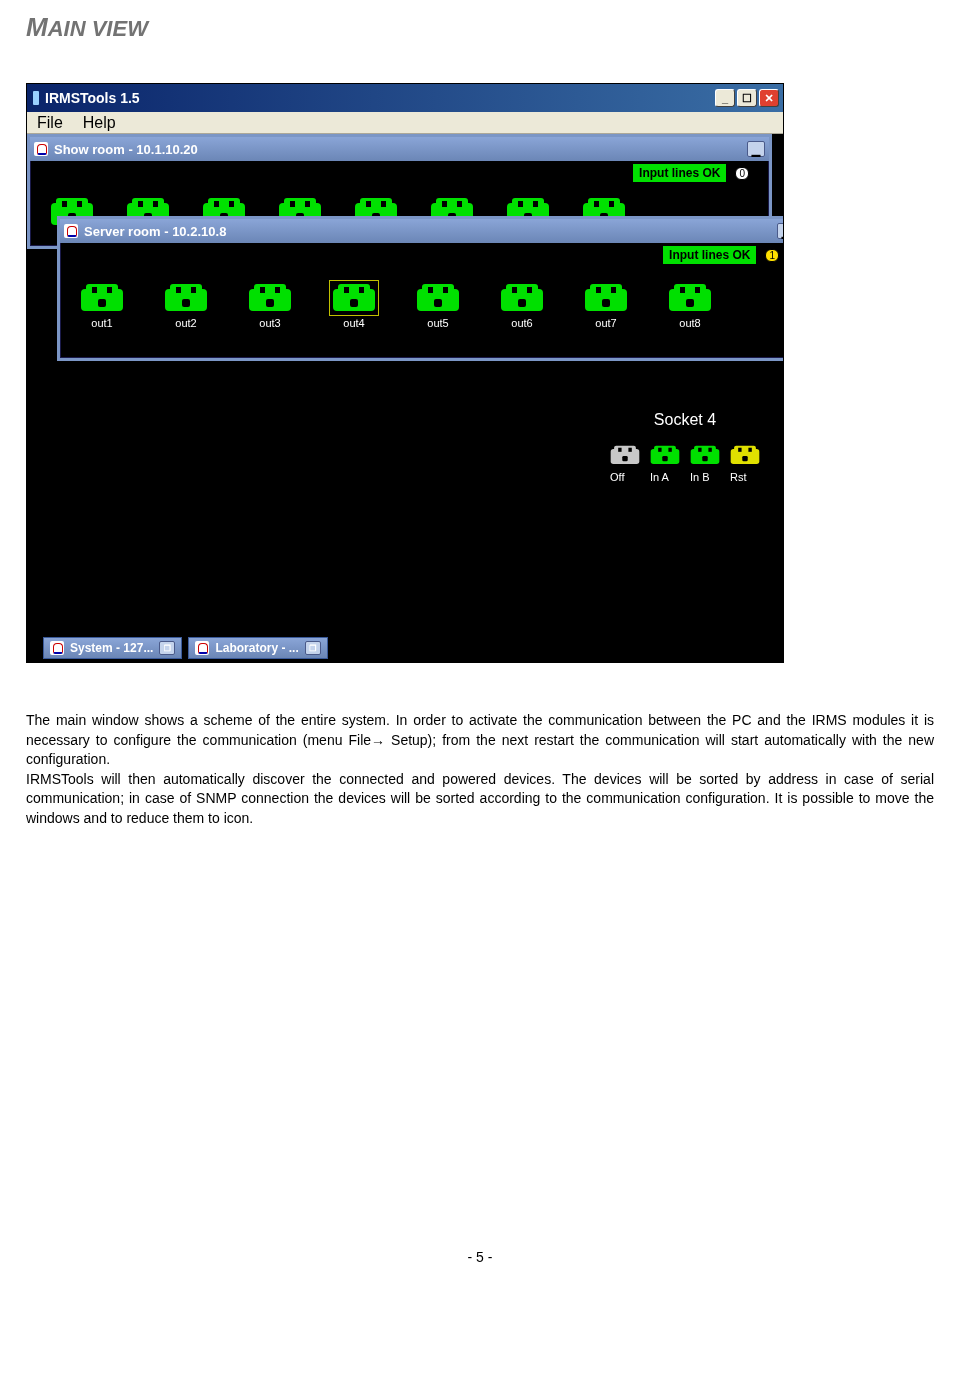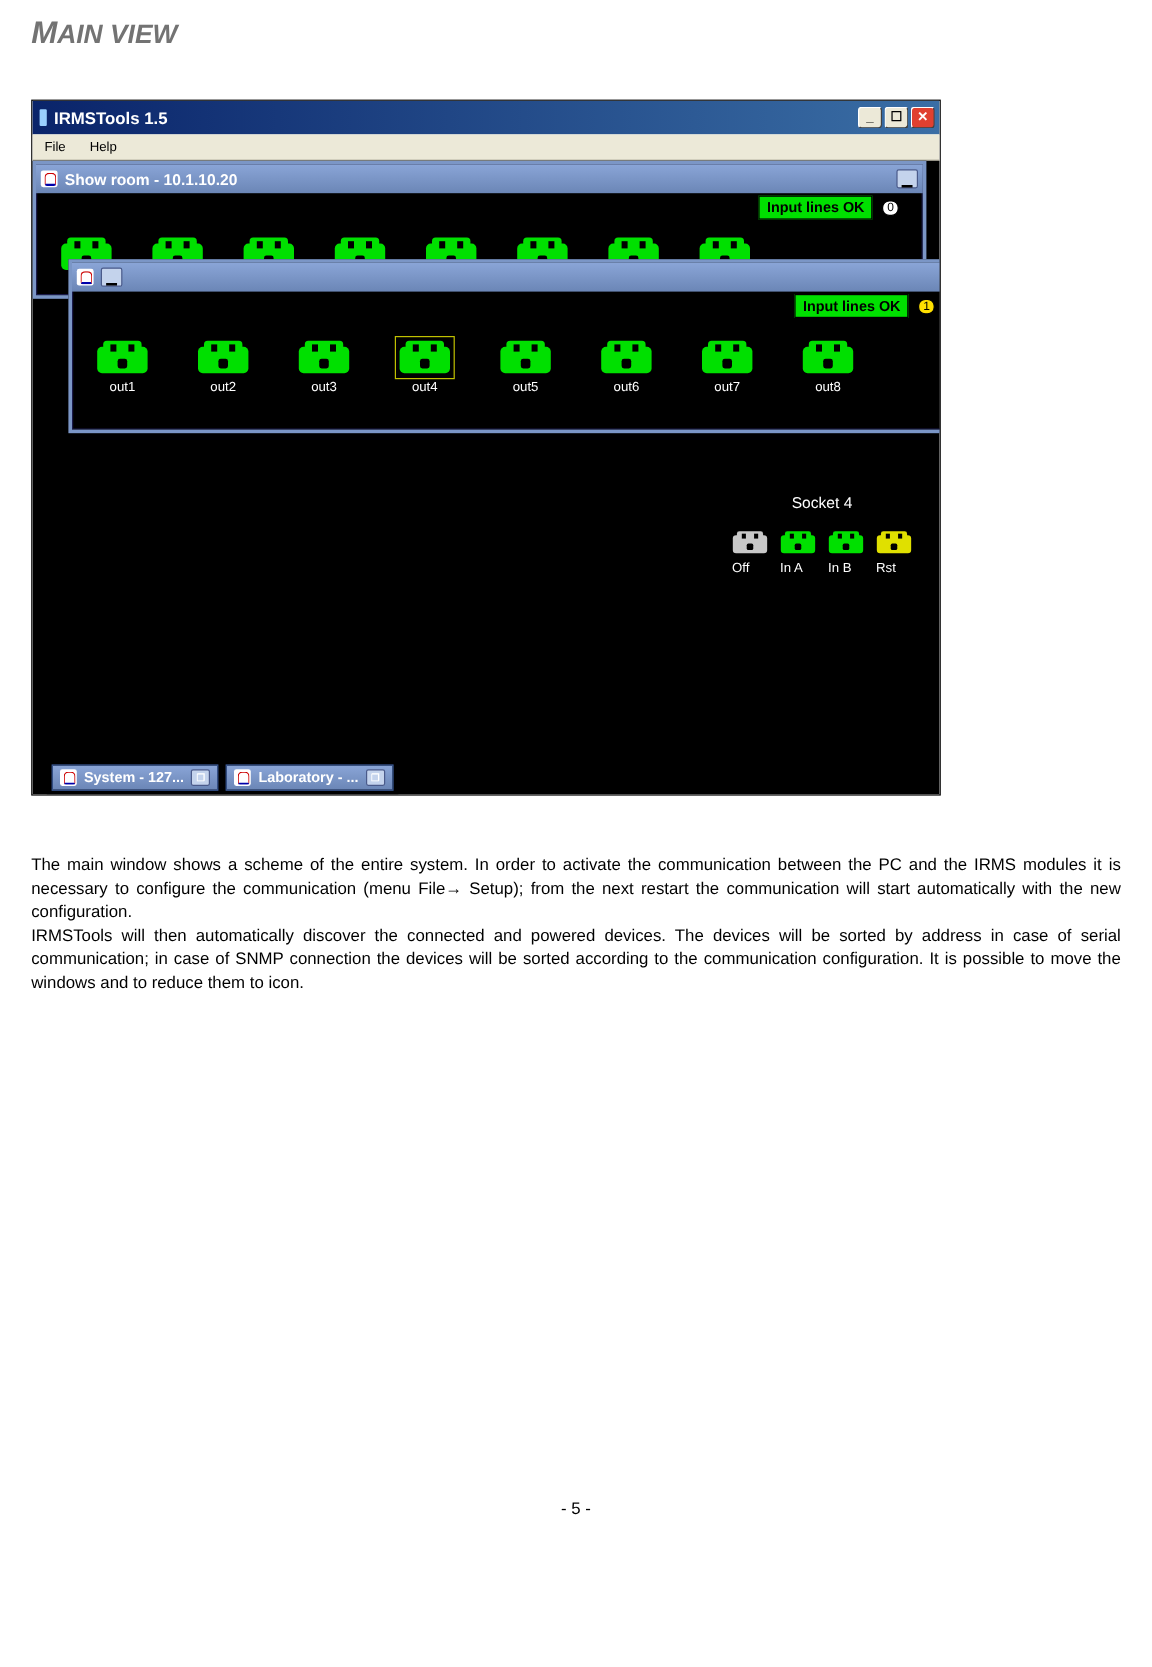--- a/index.html
+++ b/index.html
@@ -47,21 +47,21 @@
     border-bottom-color: #404040;
     border-radius: 3px;
     display: flex; align-items: center; justify-content: center;
     font-size: 11px; line-height: 1; color: #000;
   }
   .winbtn.close { background: #e04030; color: #fff; }
   .menu {
     background: #ece9d8;
     height: 22px;
     display: flex; align-items: center;
-    font-size: 11px;
+    font-size: 16px;
     border-bottom: 1px solid #aca899;
   }
   .menu span { padding: 0 10px; }
   .mdi-client {
     position: relative;
     background: #000;
     height: calc(100% - 50px);
   }
   
   .child {
@@ -153,21 +153,21 @@
     color:#000;
     font-size: 12px;
     padding: 4px 6px;
     display:grid;
     grid-template-columns: 1fr 1fr;
     column-gap: 8px; row-gap: 2px;
     width: 170px;
     margin-top: 10px;
   }
   .socket-title {
-    color:#fff; text-align:center; margin-top: 120px; font-size:13px;
+    color:#fff; text-align:center; margin-top: 120px; font-size:16px;
   }
   .legendrow { display:flex; gap:10px; justify-content:center; margin-top:16px; }
   .legendcol { display:flex; flex-direction:column; gap:4px; }
   .miniplug { width:30px; height:22px; }
   .legendlabel { color:#fff; font-size:11px; }
   
   .taskbar {
     position:absolute; left:12px; bottom:0; height:28px;
     background:#000;
     display:flex; align-items:center; gap:6px;
@@ -388,20 +388,21 @@
                   <rect x="18" y="16" width="8" height="8" rx="2" fill="#000"></rect>
                 </g>
               </svg>
             </div>
         </div>
       </div>
 
       <div class="child" style="left:30px;top:82px;width:745px;height:145px;">
         <div class="child-title">
           <span class="java-ico"></span>
+          <span class="t">Server room - 10.2.10.8</span>
           <div class="minbtn">▁</div>
         </div>
         <div class="statusrow">
           <span class="status-pill">Input lines OK</span>
           <span class="addr-badge" style="background:#ffe000">1</span>
         </div>
         <div class="plugrow" style="gap:40px;padding-top:16px;">
           <div class="plugcol">
               <div class="plug">
                 <svg viewBox="0 0 44 30">

